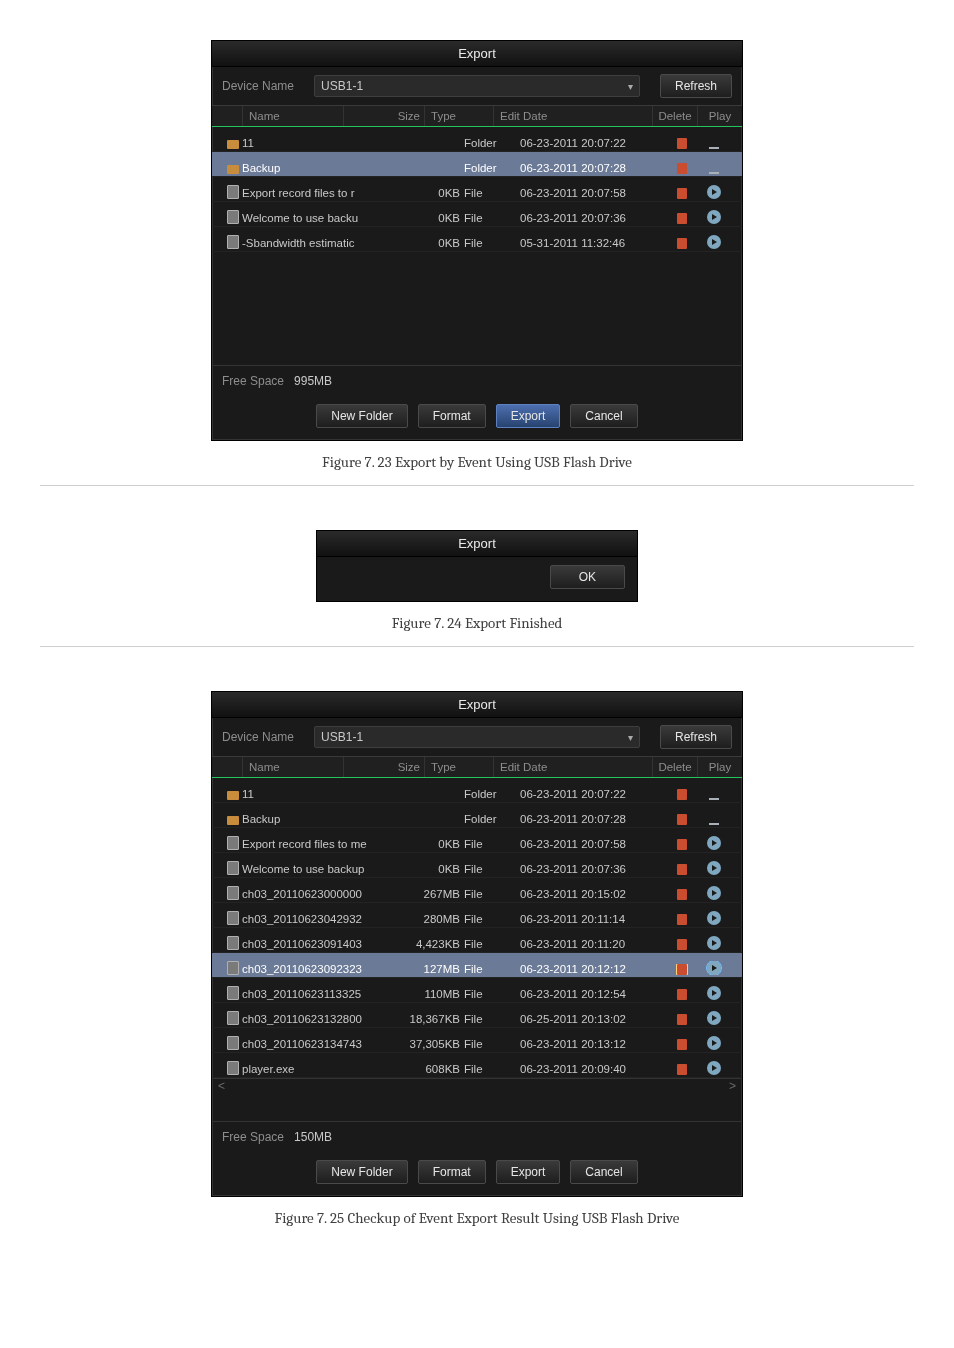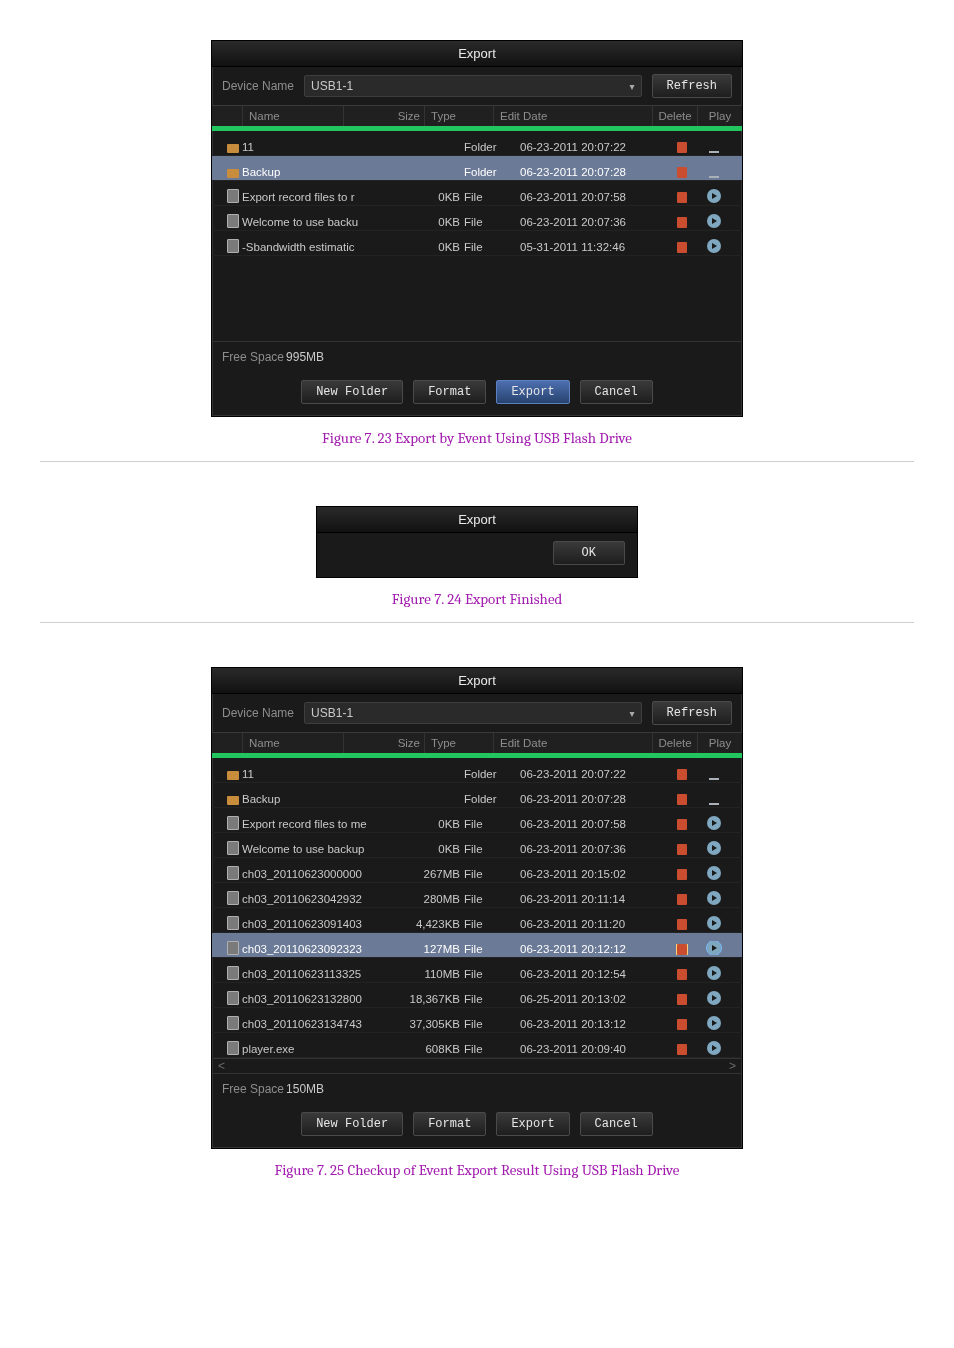--- a/index.html
+++ b/index.html
@@ -31,21 +31,21 @@
     margin:0 auto;
     padding:40px 0 60px 0;
   }
   .figure-wrap{
     text-align:center;
     margin-bottom:10px;
   }
   .caption{
     font-family:"Cambria","Times New Roman",serif;
     font-size:15px;
-    color:#a21caf;
+    color:#404040;
     margin:12px 0 10px 0;
   }
   .hr{
     border:none;
     border-top:1px solid #cfcfcf;
     margin:14px 40px 44px 40px;
   }
   
   .win{
     display:inline-block;
@@ -63,21 +63,21 @@
     color:#eaeaea;
     text-align:center;
     padding:5px 0;
     font-size:13px;
     border-bottom:1px solid #000;
   }
   .devrow{
     display:flex;
     align-items:center;
     padding:7px 10px;
-    gap:10px;
+    gap:20px;
     border-bottom:1px solid var(--panel-border);
   }
   .devrow .lbl{color:var(--muted);white-space:nowrap;}
   .devsel{
     flex:1;
     background:#2a2a2a;
     border:1px solid #3e3e3e;
     color:var(--text);
     padding:3px 6px;
     display:flex;
@@ -87,31 +87,30 @@
   }
   .btn{
     background:linear-gradient(var(--btn-grad1),var(--btn-grad2));
     border:1px solid var(--btn-border);
     color:#e6e6e6;
     padding:4px 14px;
     border-radius:2px;
     font-size:12px;
     cursor:pointer;
     display:inline-block;
-    font-family:Liberation Mono, monospace;
   }
   
   .tbl{
     width:100%;
     font-size:11.5px;
   }
   .thead{
     display:flex;
     background:#202020;
-    border-bottom:5px solid #22c55e;
+    border-bottom:1px solid #22c55e;
   }
   .th{
     color:var(--muted);
     padding:4px 6px;
     border-right:1px solid #333;
   }
   .tbody{min-height:150px;}
   .tr{
     display:flex;
     align-items:flex-end;
@@ -163,21 +162,21 @@
   .ico-play:after{
     content:"";border-left:5px solid #1a1a1a;border-top:3px solid transparent;border-bottom:3px solid transparent;margin-left:1px;
   }
   .ico-dash{width:10px;height:2px;background:#aab0b8;}
   .scroll-hint{
     display:flex;justify-content:space-between;align-items:center;
     padding:0 6px;height:14px;border-top:1px solid #333;
   }
   .scroll-hint .arrow{color:#6a6a6a;font-size:12px;}
   .footer{
-    padding:8px 10px;display:flex;gap:2px;align-items:center;border-top:1px solid #333;
+    padding:8px 10px;display:flex;gap:10px;align-items:center;border-top:1px solid #333;margin-top:28px;
   }
   .footer .lbl{color:var(--muted);}
   .btnrow{display:flex;gap:10px;justify-content:center;padding:8px 10px 12px 10px;}
   
   .modal{
     display:inline-block;
     text-align:left;
     width:320px;
     background:var(--panel-bg);
     border:1px solid #000;

